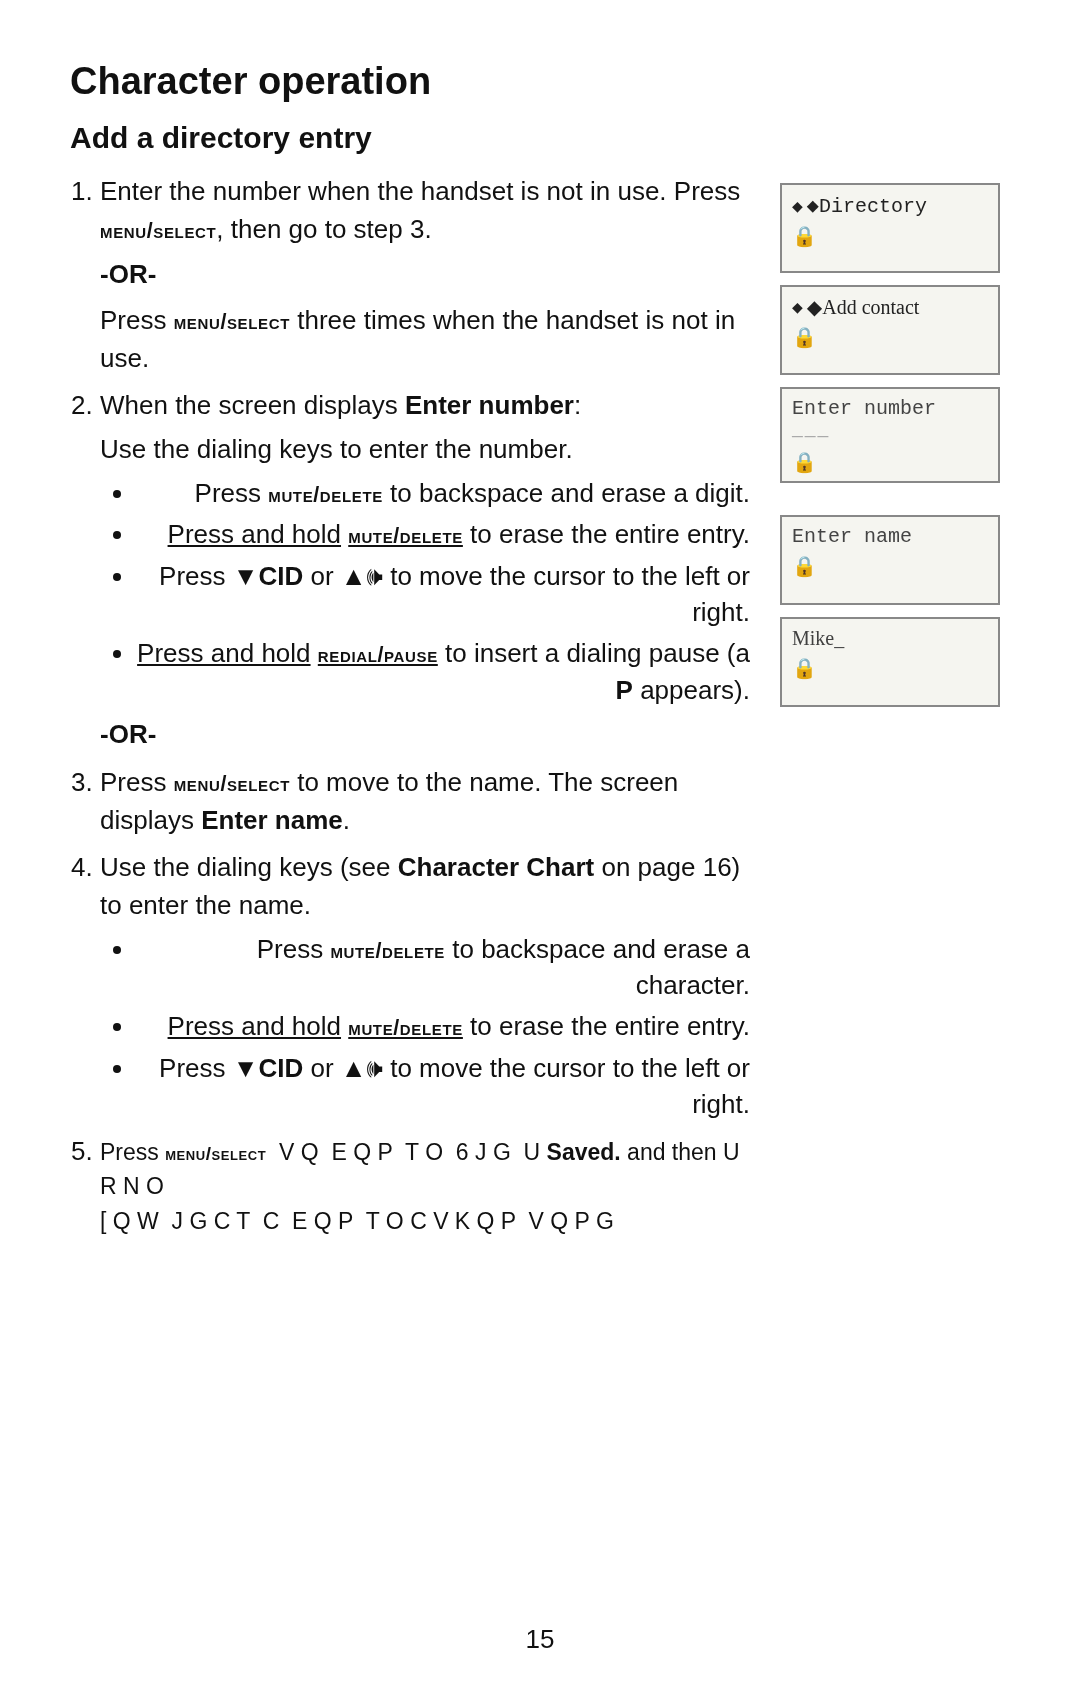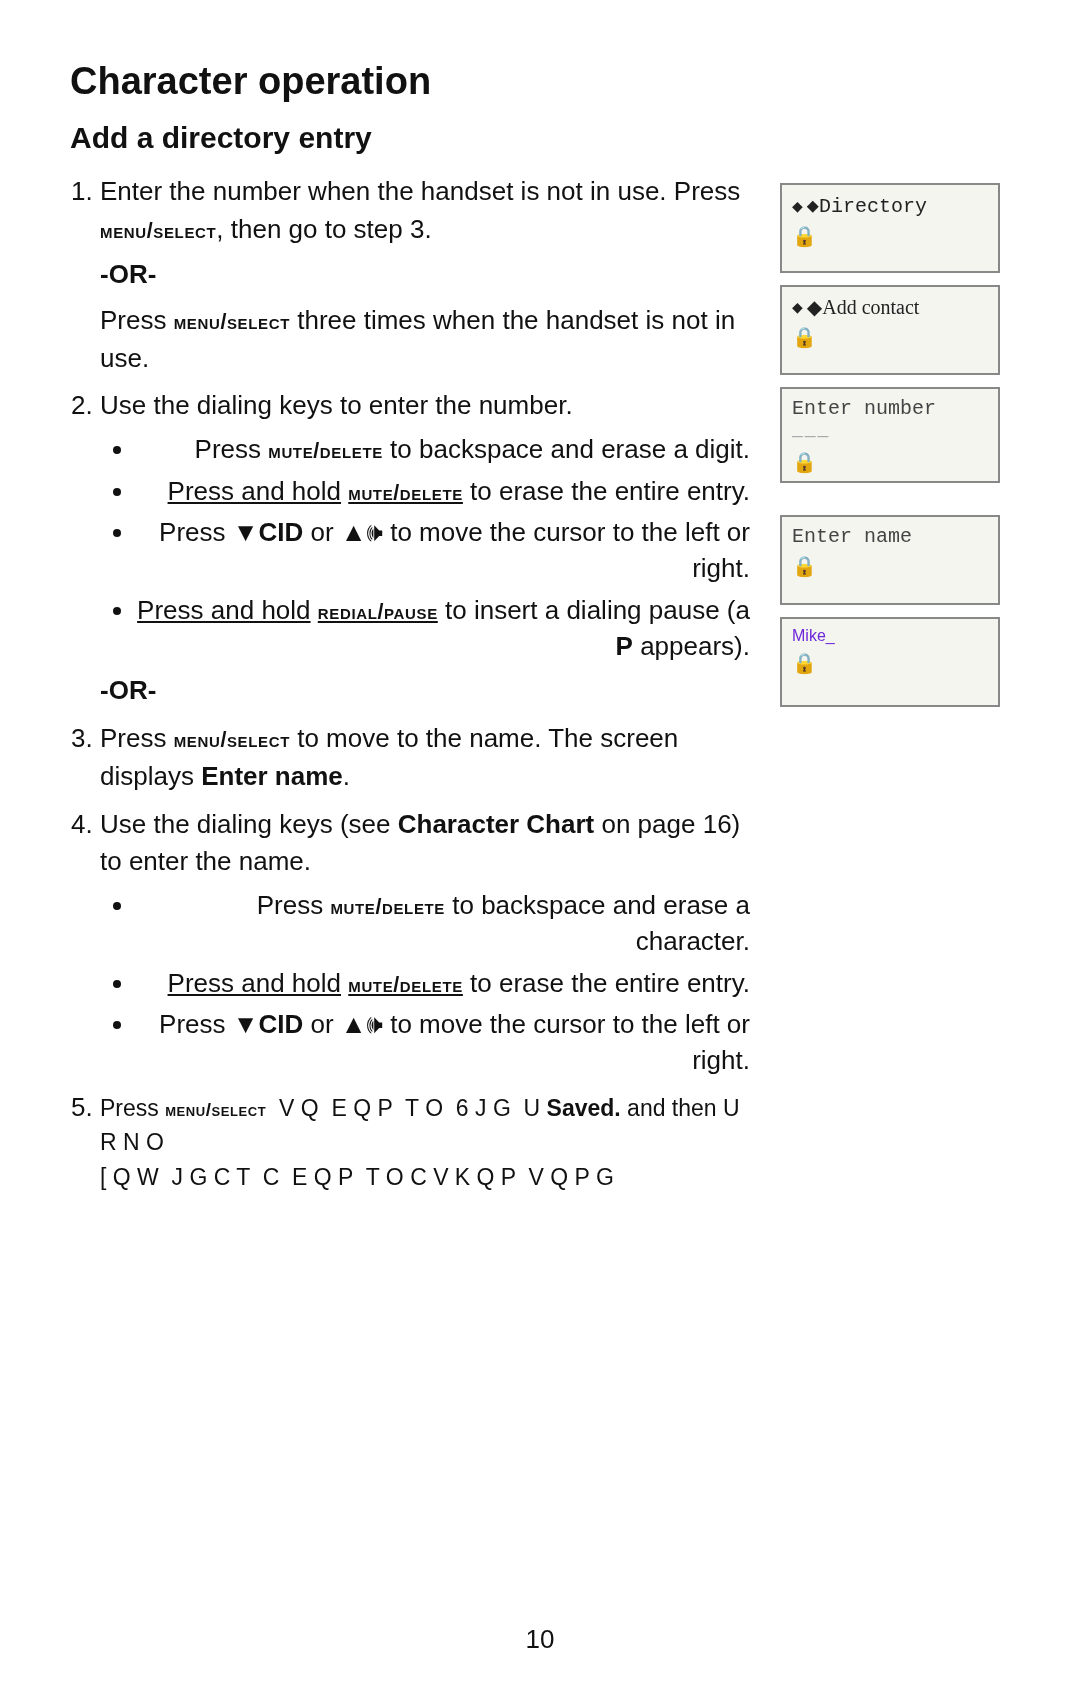--- a/index.html
+++ b/index.html
@@ -163,20 +163,23 @@
         <p>
           Enter the number when the handset is not in use. Press <span class="bold small-caps">menu/select</span>, then go to step 3.
         </p>
         <p class="or-block">-OR-</p>
         <p>
           Press <span class="bold small-caps">menu/select</span> three times when the handset is not in use.
         </p>
       </li>
 
       <li>
+        <p>
+          When the screen displays <span class="bold">Enter number</span>:
+        </p>
         <p>Use the dialing keys to enter the number.</p>
         <ul>
           <li>
             Press <span class="bold small-caps">mute/delete</span> to backspace and erase a digit.
           </li>
           <li>
             <span class="underline">Press and hold</span> <span class="bold small-caps underline">mute/delete</span> to erase the entire entry.
           </li>
           <li>
             Press ▼<span class="bold">CID</span> or ▲🕪 to move the cursor to the left or right.
@@ -251,21 +254,21 @@
 
     <div class="phone-screen">
       <div class="screen-title">
         <span style="font-family:'Courier New',Courier,monospace;font-size:20px;color:#444;">Enter name</span>
       </div>
       <div class="lock-icon">🔒</div>
     </div>
 
     <div class="phone-screen">
       <div class="screen-title">
-        <span style="font-family:Liberation Sans, sans-serif;font-size:16px;color:#6d28d9;">Mike_</span>
+        <span style="font-family:Liberation Serif, serif;font-size:20px;color:#404040;">Mike_</span>
       </div>
       <div class="lock-icon">🔒</div>
     </div>
 
   </div>
 </div>
 
-<div class="page-number">10</div>
+<div class="page-number">15</div>
 
 </body></html>

